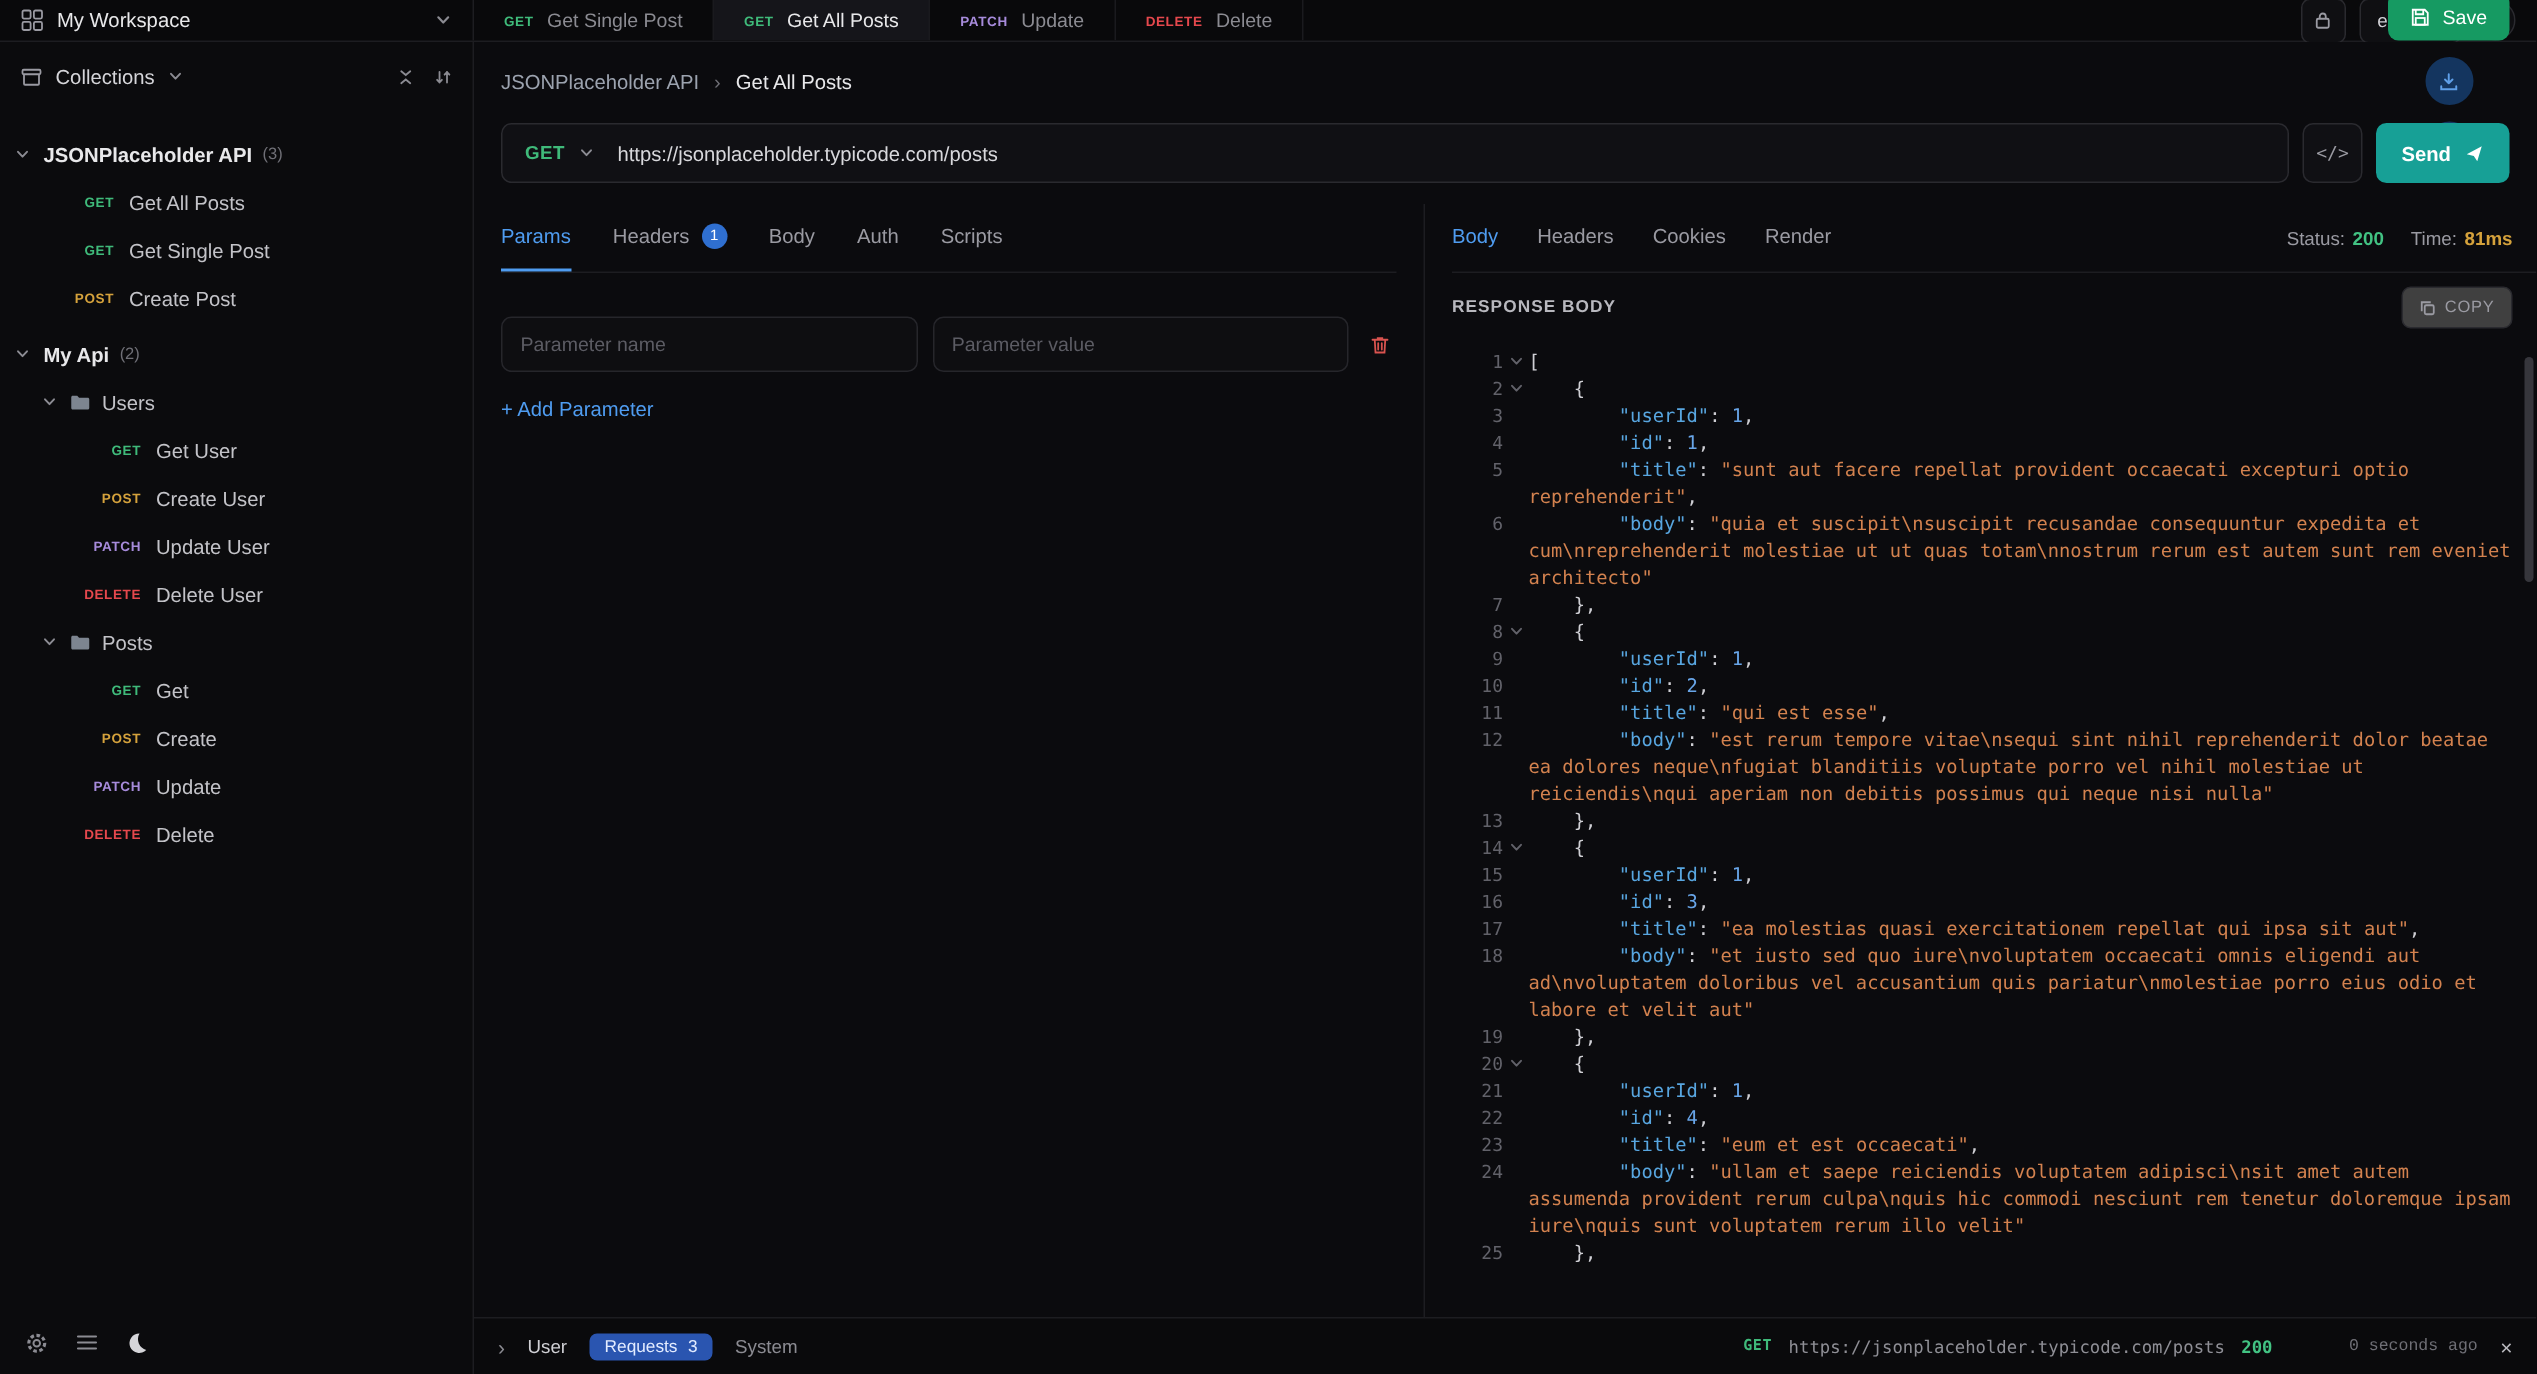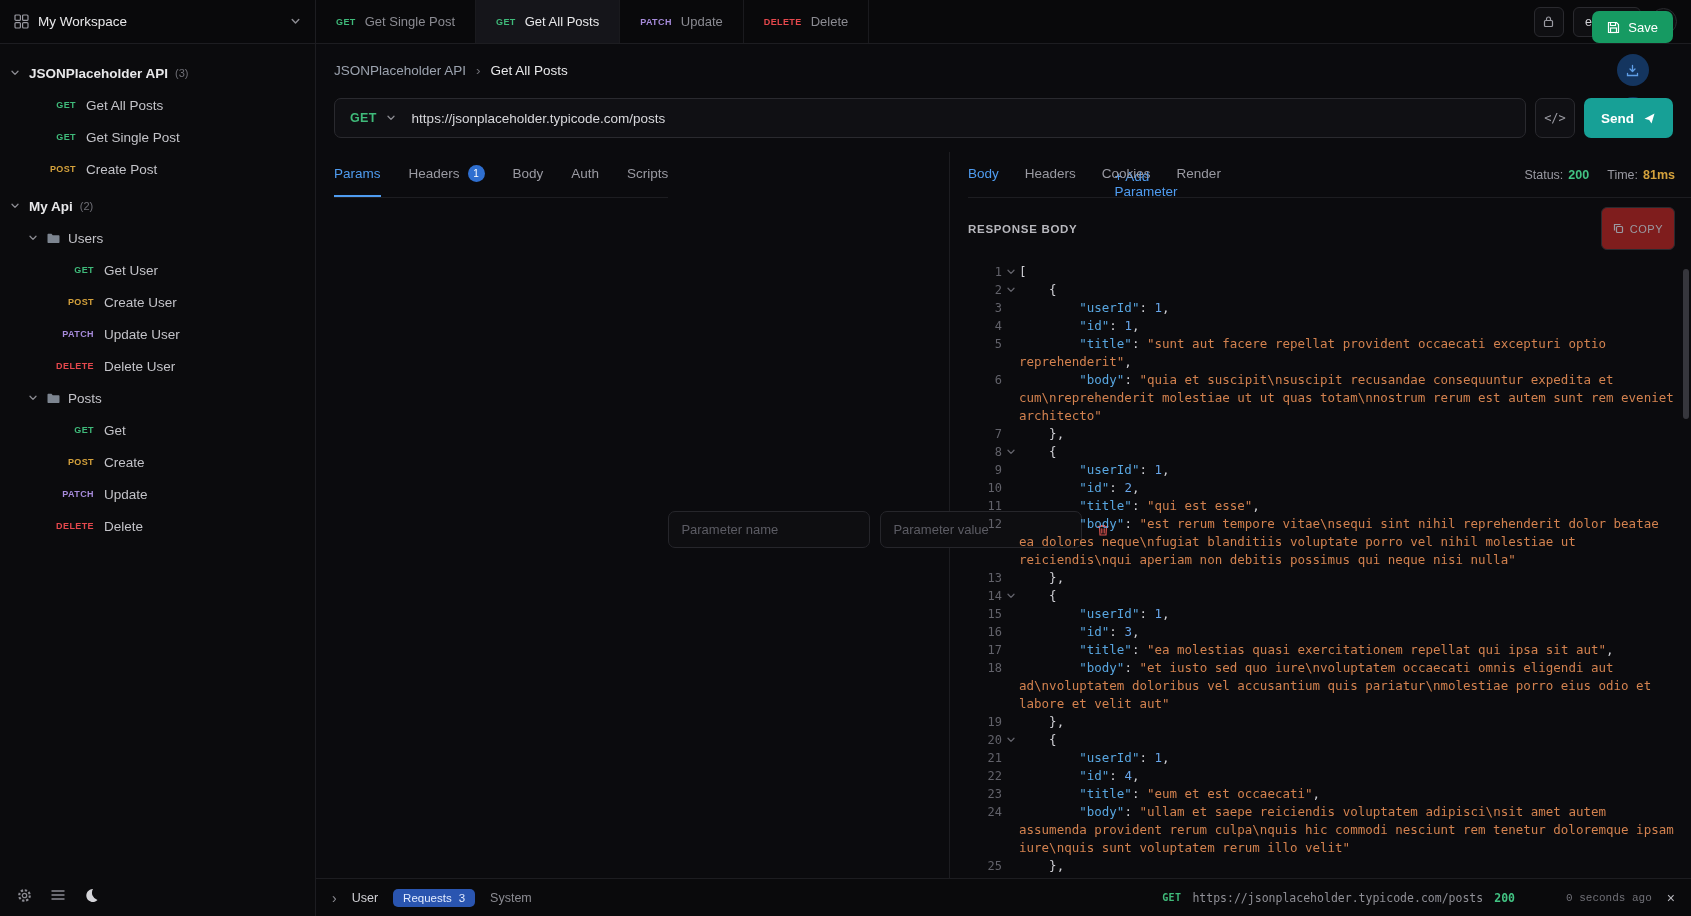--- a/index.html
+++ b/index.html
@@ -5,21 +5,21 @@
   * { margin:0; padding:0; box-sizing:border-box; }
   html,body { width:1691px; height:916px; }
   body {
     background:#0a0a0c; color:#c9c9ce;
     font-family:"Liberation Sans", sans-serif; font-size:13px;
     overflow:hidden;
   }
   .app { display:flex; flex-direction:column; height:100%; }
 
   
-  .topbar { height:44px; display:flex; align-items:stretch; background:#09090b; border-bottom:1px solid #1d1d21; flex-shrink:0; }
+  .topbar { height:28px; display:flex; align-items:stretch; background:#09090b; border-bottom:1px solid #1d1d21; flex-shrink:0; }
   .workspace { width:316px; display:flex; align-items:center; gap:9px; padding:0 14px; border-right:1px solid #1d1d21; color:#e8e8ea; font-size:13.5px; cursor:pointer; }
   .workspace .chev-right { margin-left:auto; color:#8b8b92; display:flex; }
   .ic { display:flex; align-items:center; color:#9a9aa2; }
   .tabstrip { flex:1; display:flex; align-items:stretch; overflow:hidden; }
   .tab { display:flex; align-items:center; gap:9px; padding:0 20px; border-right:1px solid #1a1a1e; color:#8b8b92; cursor:pointer; white-space:nowrap; }
   .tab.active { background:#15151a; color:#e8e8ea; }
   .mtag { font-size:9px; font-weight:700; letter-spacing:.4px; }
   .m-GET { color:var(--get,#3fba7a); } .m-POST { color:var(--post,#d5a23c); }
   .m-PATCH { color:var(--patch,#a78bdb); } .m-DELETE { color:var(--delete,#e5484d); }
   .top-right { display:flex; align-items:center; gap:9px; padding:0 14px; }
@@ -66,40 +66,40 @@
   .url-row { display:flex; gap:9px; padding:2px 18px 14px; align-items:center; flex-shrink:0; }
   .url-bar { flex:1; height:40px; background:#101014; border:1px solid #2a2a2f; border-radius:7px; display:flex; align-items:center; min-width:0; }
   .method-select { display:flex; align-items:center; gap:9px; padding:0 16px 0 15px; cursor:pointer; flex-shrink:0; }
   .method-select .mval { font-size:12.5px; font-weight:700; letter-spacing:.3px; }
   .url-text { color:#d8d8dc; font-size:13.5px; white-space:nowrap; overflow:hidden; }
   .code-btn { width:40px; height:40px; border:1px solid #2a2a2f; border-radius:7px; background:#101014; color:#9a9aa2; font-family:"DejaVu Sans Mono",monospace; font-size:12px; display:flex; align-items:center; justify-content:center; cursor:pointer; flex-shrink:0; }
   .send-btn { height:40px; padding:0 17px; border:none; border-radius:7px; background:var(--send-bg,#17a096); color:#fff; font-size:13.5px; font-weight:600; display:flex; align-items:center; gap:9px; cursor:pointer; font-family:inherit; flex-shrink:0; }
 
   
   .panes { flex:1; display:flex; min-height:0; }
-  .request-pane { width:634px; flex-shrink:0; border-right:1px solid #1d1d21; display:flex; flex-direction:row; padding:0 18px; min-height:0; }
+  .request-pane { width:634px; flex-shrink:0; border-right:1px solid #1d1d21; display:flex; flex-direction:column; padding:0 18px; min-height:0; }
   .req-tabs { height:46px; display:flex; gap:28px; align-items:stretch; border-bottom:1px solid #1d1d21; flex-shrink:0; }
   .rtab { display:flex; align-items:center; gap:0; color:#9a9aa2; cursor:pointer; border-bottom:2px solid transparent; font-size:13.5px; }
   .rtab.active { color:var(--accent,#4f9cf0); border-bottom-color:var(--accent,#4f9cf0); }
   .badge { width:17px; height:17px; border-radius:50%; background:#2f6fd0; color:#fff; font-size:10px; display:flex; align-items:center; justify-content:center; margin-left:8px; }
   .params-row { display:flex; gap:10px; margin-top:29px; align-items:center; }
   .param-input { flex:1; height:37px; background:#0e0e11; border:1px solid #26262b; border-radius:7px; padding:0 12px; color:#d5d5d9; font-size:13px; outline:none; font-family:inherit; min-width:0; }
   .trash-btn { border:none; background:transparent; color:#d9534f; display:flex; align-items:center; cursor:pointer; padding:4px; }
   .add-param { color:var(--accent,#4f9cf0); margin-top:17px; font-size:13.5px; cursor:pointer; }
 
   .response-pane { flex:1; display:flex; flex-direction:column; min-width:0; padding-left:18px; min-height:0; }
   .resp-tabs-row { height:46px; display:flex; align-items:stretch; border-bottom:1px solid #1d1d21; padding-right:16px; flex-shrink:0; }
   .resp-tabs { display:flex; gap:26px; align-items:stretch; }
   .resp-meta { margin-left:auto; display:flex; align-items:center; gap:18px; font-size:12.5px; }
   .meta-label { color:#9a9aa2; }
   .status-val { color:var(--status-ok,#42c383); font-weight:700; margin-left:5px; }
   .time-val { color:var(--time,#d5a23c); font-weight:700; margin-left:5px; }
   .resp-body-header { display:flex; align-items:center; padding:9px 16px 9px 0; flex-shrink:0; }
   .rb-title { font-size:11.5px; font-weight:700; letter-spacing:.7px; color:#b8b8be; }
-  .copy-btn { margin-left:auto; height:43px; padding:0 11px; border:1px solid #2a2a2f; border-radius:6px; background:#7f1d1d; color:#9a9aa2; font-size:11px; letter-spacing:.5px; display:flex; align-items:center; gap:6px; cursor:pointer; font-family:inherit; }
+  .copy-btn { margin-left:auto; height:28px; padding:0 11px; border:1px solid #2a2a2f; border-radius:6px; background:#404040; color:#9a9aa2; font-size:11px; letter-spacing:.5px; display:flex; align-items:center; gap:6px; cursor:pointer; font-family:inherit; }
 
   
   .code-area { flex:1; position:relative; overflow:hidden; font-family:"DejaVu Sans Mono",monospace; font-size:12.5px; line-height:18px; padding:4px 14px 0 0; min-height:0; }
   .code-line { display:flex; }
   .ln { width:34px; text-align:right; color:#62626a; flex-shrink:0; font-size:12px; }
   .fold { width:17px; display:flex; justify-content:center; align-items:flex-start; padding-top:4px; color:#62626a; flex-shrink:0; }
   .code-text { flex:1; white-space:pre-wrap; word-break:break-word; color:#cfcfd4; min-width:0; }
   .tk-k { color:var(--key,#58a6e0); }
   .tk-s { color:var(--string,#d3824f); }
   .tk-n { color:var(--number,#68a5e8); }
@@ -177,20 +177,47 @@
             </svg>
           </span>
       </button>
       <button class="help-btn">?</button>
     </div>
   </header>
 
   <div class="content">
 
     <aside class="sidebar">
+      <div class="collections-row">
+        <span class="ic">
+          <svg width="14" height="13" viewBox="0 0 14 13" fill="none" stroke="currentColor" stroke-width="1.2">
+              <rect x="1" y="1.5" width="12" height="3" rx="0.8"></rect>
+              <path d="M2 4.5v6.3c0 .4.3.7.7.7h8.6c.4 0 .7-.3.7-.7V4.5"></path>
+            </svg>
+        </span>
+        <span>Collections</span>
+        <span class="chev">
+          <svg width="10" height="10" viewBox="0 0 10 10" fill="none">
+              <path d="M2 3.2 5 6.4 8 3.2" stroke="currentColor" stroke-width="1.3" stroke-linecap="round" stroke-linejoin="round"></path>
+            </svg>
+        </span>
+        <span class="coll-icons">
+          <span>
+              <svg width="11" height="11" viewBox="0 0 11 11" fill="none" stroke="currentColor" stroke-width="1.2" stroke-linecap="round">
+                <path d="M2.5 1.5 5.5 4 8.5 1.5"></path>
+                <path d="M2.5 9.5 5.5 7 8.5 9.5"></path>
+              </svg>
+            </span>
+          <span>
+              <svg width="11" height="11" viewBox="0 0 11 11" fill="none" stroke="currentColor" stroke-width="1.2" stroke-linecap="round">
+                <path d="M3 2v7M3 9 1.4 7.2M3 9l1.6-1.8M8 9V2M8 2 6.4 3.8M8 2l1.6 1.8"></path>
+              </svg>
+            </span>
+        </span>
+      </div>
       <div class="tree">
           <div class="tree-row collection" style="padding-left: 10px;">
             <span class="chev">
               <svg width="10" height="10" viewBox="0 0 10 10" fill="none">
                 <path d="M2 3.2 5 6.4 8 3.2" stroke="currentColor" stroke-width="1.3" stroke-linecap="round" stroke-linejoin="round"></path>
               </svg>
             </span>
             <span class="tree-label">JSONPlaceholder API</span>
             <span class="count">(3)</span>
           </div>

